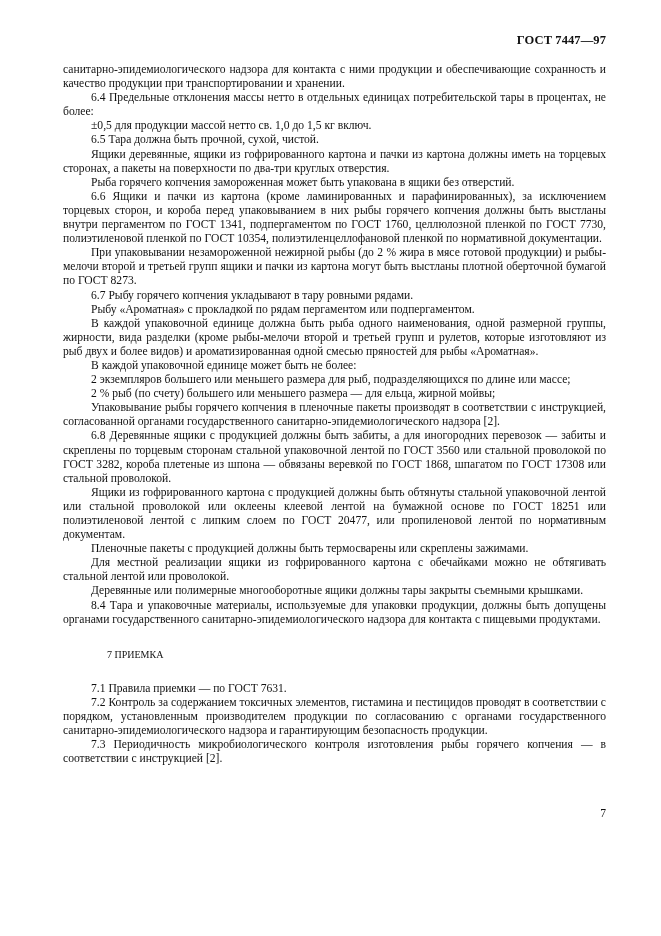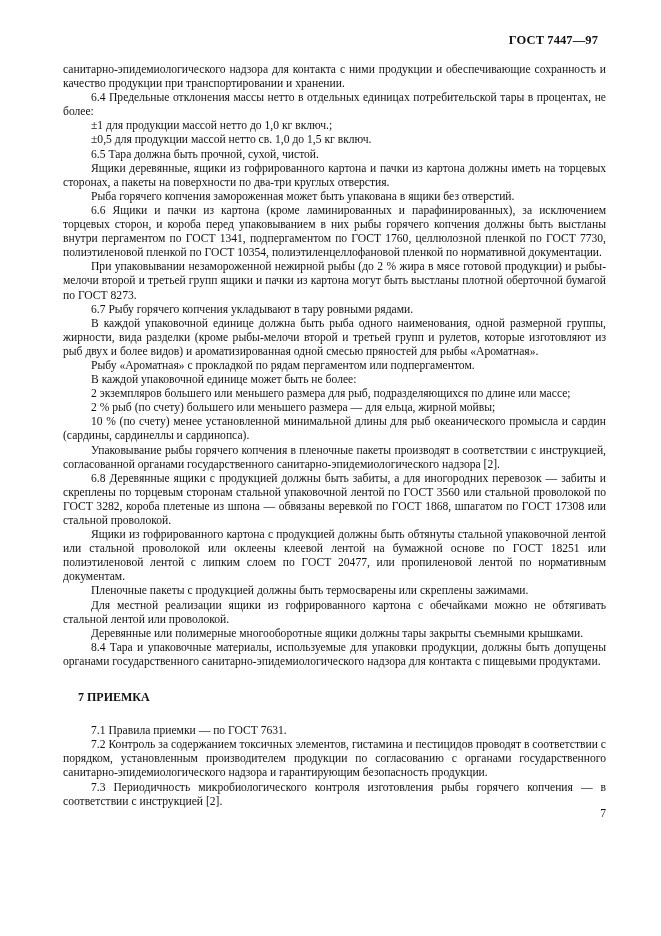--- a/index.html
+++ b/index.html
@@ -1,48 +1,46 @@
 <!DOCTYPE html>
 <html><head>
 <meta charset="utf-8">
 <style>
   html, body { margin: 0; padding: 0; background: #ffffff; }
   body { width: 661px; height: 936px; position: relative; overflow: hidden; }
   .page { position: absolute; left: 63px; top: 0; width: 543px; font-family: "Liberation Serif", "DejaVu Serif", serif; color: #111; font-size: 11.6px; line-height: 14.1px; }
-  .header { position: absolute; top: 33px; right: 8px; font-weight: bold; font-size: 12.5px; letter-spacing: 0.1px; }
+  .header { position: absolute; top: 33px; right: 0; font-weight: bold; font-size: 12.5px; letter-spacing: 0.1px; }
   .body { position: absolute; top: 63px; left: 0; width: 543px; }
   p { margin: 0; text-align: justify; }
   p.ind { text-indent: 28px; }
-  .section-title { font-weight: bold; font-size: 12px; margin: 21px 0 20px 15px; }
+  .section-title { font-weight: normal; font-size: 10px; margin: 21px 0 20px 44px; }
   .pagenum { position: absolute; top: 807px; right: 0; font-size: 11.6px; }
 </style>
 </head>
 <body>
 
 <div class="page">
   <div class="header">ГОСТ 7447—97</div>
 
   <div class="body">
     <div id="sec6">
         <p>санитарно-эпидемиологического надзора для контакта с ними продукции и обеспечивающие сохранность и качество продукции при транспортировании и хранении.</p>
         <p class="ind">6.4 Предельные отклонения массы нетто в отдельных единицах потребительской тары в процентах, не более:</p>
-        <p class="ind">±1 для продукции массой нетто до 1,0 кг включ.;</p>
         <p class="ind">±0,5 для продукции массой нетто св. 1,0 до 1,5 кг включ.</p>
         <p class="ind">6.5 Тара должна быть прочной, сухой, чистой.</p>
         <p class="ind">Ящики деревянные, ящики из гофрированного картона и пачки из картона должны иметь на торцевых сторонах, а пакеты на поверхности по два-три круглых отверстия.</p>
         <p class="ind">Рыба горячего копчения замороженная может быть упакована в ящики без отверстий.</p>
         <p class="ind">6.6 Ящики и пачки из картона (кроме ламинированных и парафинированных), за исключением торцевых сторон, и короба перед упаковыванием в них рыбы горячего копчения должны быть выстланы внутри пергаментом по ГОСТ 1341, подпергаментом по ГОСТ 1760, целлюлозной пленкой по ГОСТ 7730, полиэтиленовой пленкой по ГОСТ 10354, полиэтиленцеллофановой пленкой по нормативной документации.</p>
         <p class="ind">При упаковывании незамороженной нежирной рыбы (до 2 % жира в мясе готовой продукции) и рыбы-мелочи второй и третьей групп ящики и пачки из картона могут быть выстланы плотной оберточной бумагой по ГОСТ 8273.</p>
         <p class="ind">6.7 Рыбу горячего копчения укладывают в тару ровными рядами.</p>
+        <p class="ind">Рыбу «Ароматная» с прокладкой по рядам пергаментом или подпергаментом.</p>
         <p class="ind">В каждой упаковочной единице должна быть рыба одного наименования, одной размерной группы, жирности, вида разделки (кроме рыбы-мелочи второй и третьей групп и рулетов, которые изготовляют из рыб двух и более видов) и ароматизированная одной смесью пряностей для рыбы «Ароматная».</p>
-        <p class="ind">Рыбу «Ароматная» с прокладкой по рядам пергаментом или подпергаментом.</p>
         <p class="ind">В каждой упаковочной единице может быть не более:</p>
         <p class="ind">2 экземпляров большего или меньшего размера для рыб, подразделяющихся по длине или массе;</p>
         <p class="ind">2 % рыб (по счету) большего или меньшего размера — для ельца, жирной мойвы;</p>
-        <p class="ind">10 % (по счету) менее установленной минимальной длины для рыб океанического промысла и сардин (сардины, сардинеллы и сардинопса).</p>
         <p class="ind">Упаковывание рыбы горячего копчения в пленочные пакеты производят в соответствии с инструкцией, согласованной органами государственного санитарно-эпидемиологического надзора [2].</p>
         <p class="ind">6.8 Деревянные ящики с продукцией должны быть забиты, а для иногородних перевозок — забиты и скреплены по торцевым сторонам стальной упаковочной лентой по ГОСТ 3560 или стальной проволокой по ГОСТ 3282, короба плетеные из шпона — обвязаны веревкой по ГОСТ 1868, шпагатом по ГОСТ 17308 или стальной проволокой.</p>
         <p class="ind">Ящики из гофрированного картона с продукцией должны быть обтянуты стальной упаковочной лентой или стальной проволокой или оклеены клеевой лентой на бумажной основе по ГОСТ 18251 или полиэтиленовой лентой с липким слоем по ГОСТ 20477, или пропиленовой лентой по нормативным документам.</p>
         <p class="ind">Пленочные пакеты с продукцией должны быть термосварены или скреплены зажимами.</p>
         <p class="ind">Для местной реализации ящики из гофрированного картона с обечайками можно не обтягивать стальной лентой или проволокой.</p>
         <p class="ind">Деревянные или полимерные многооборотные ящики должны тары закрыты съемными крышками.</p>
         <p class="ind">8.4 Тара и упаковочные материалы, используемые для упаковки продукции, должны быть допущены органами государственного санитарно-эпидемиологического надзора для контакта с пищевыми продуктами.</p>
       </div>
     <div class="section-title">7 ПРИЕМКА</div>
     <div id="sec7">

